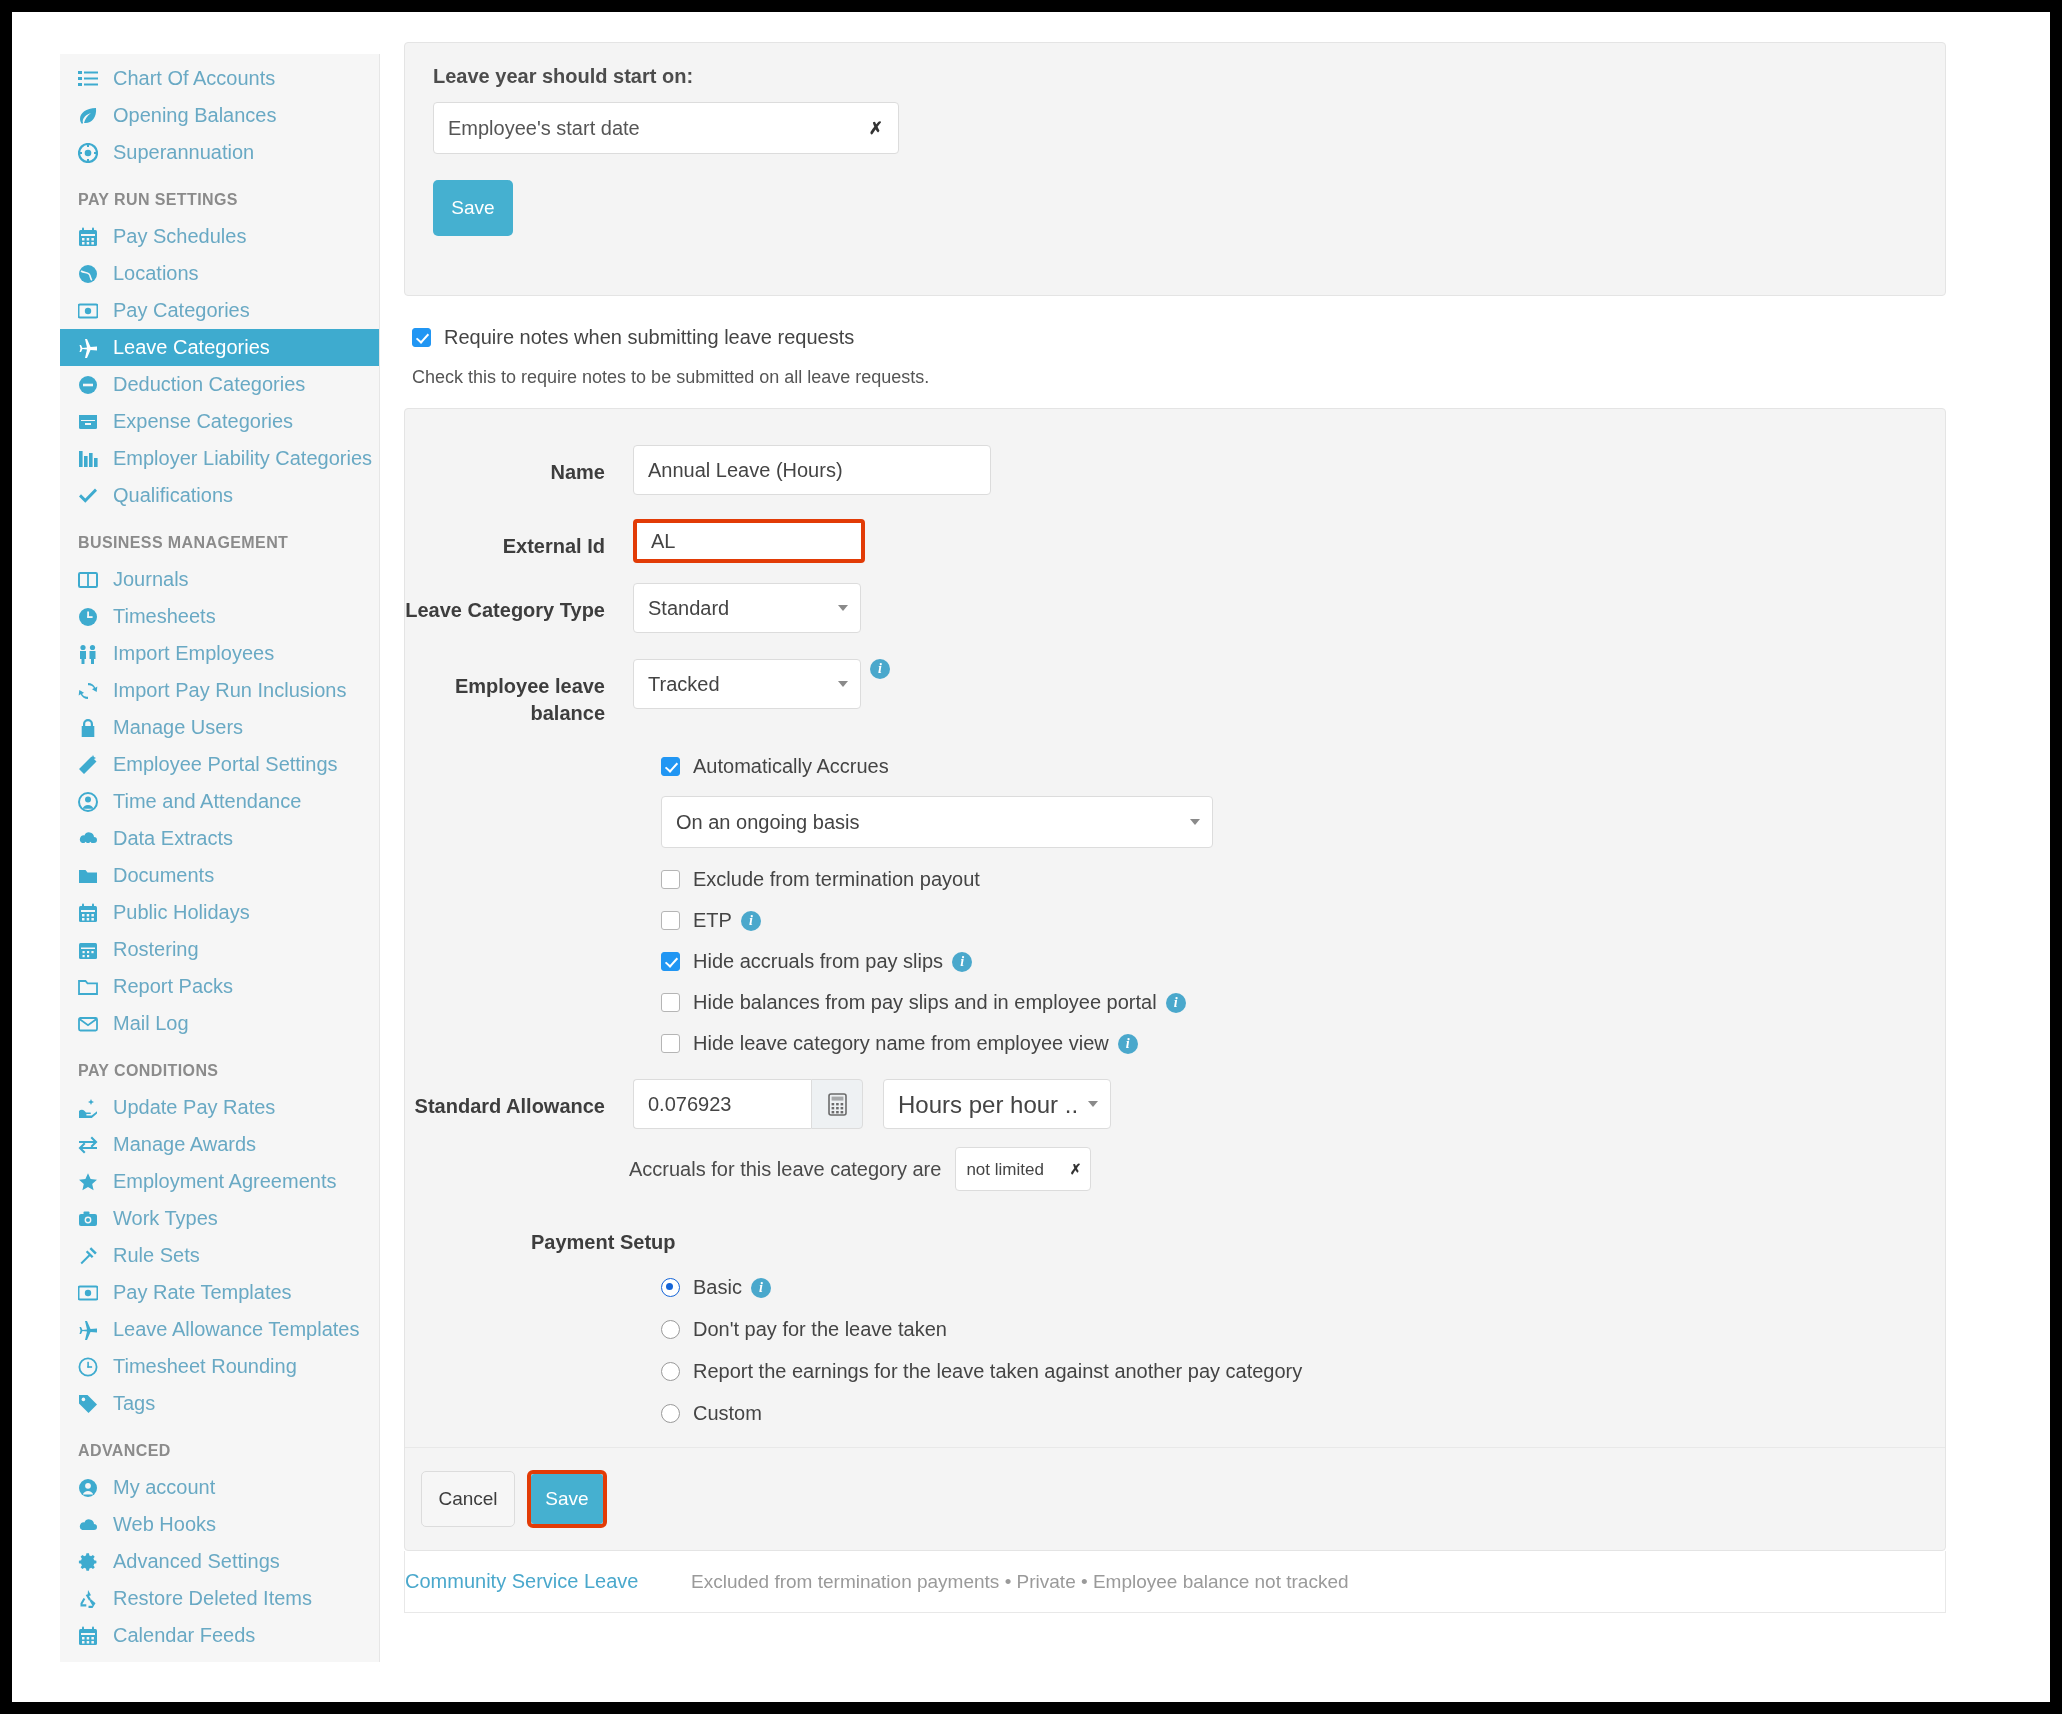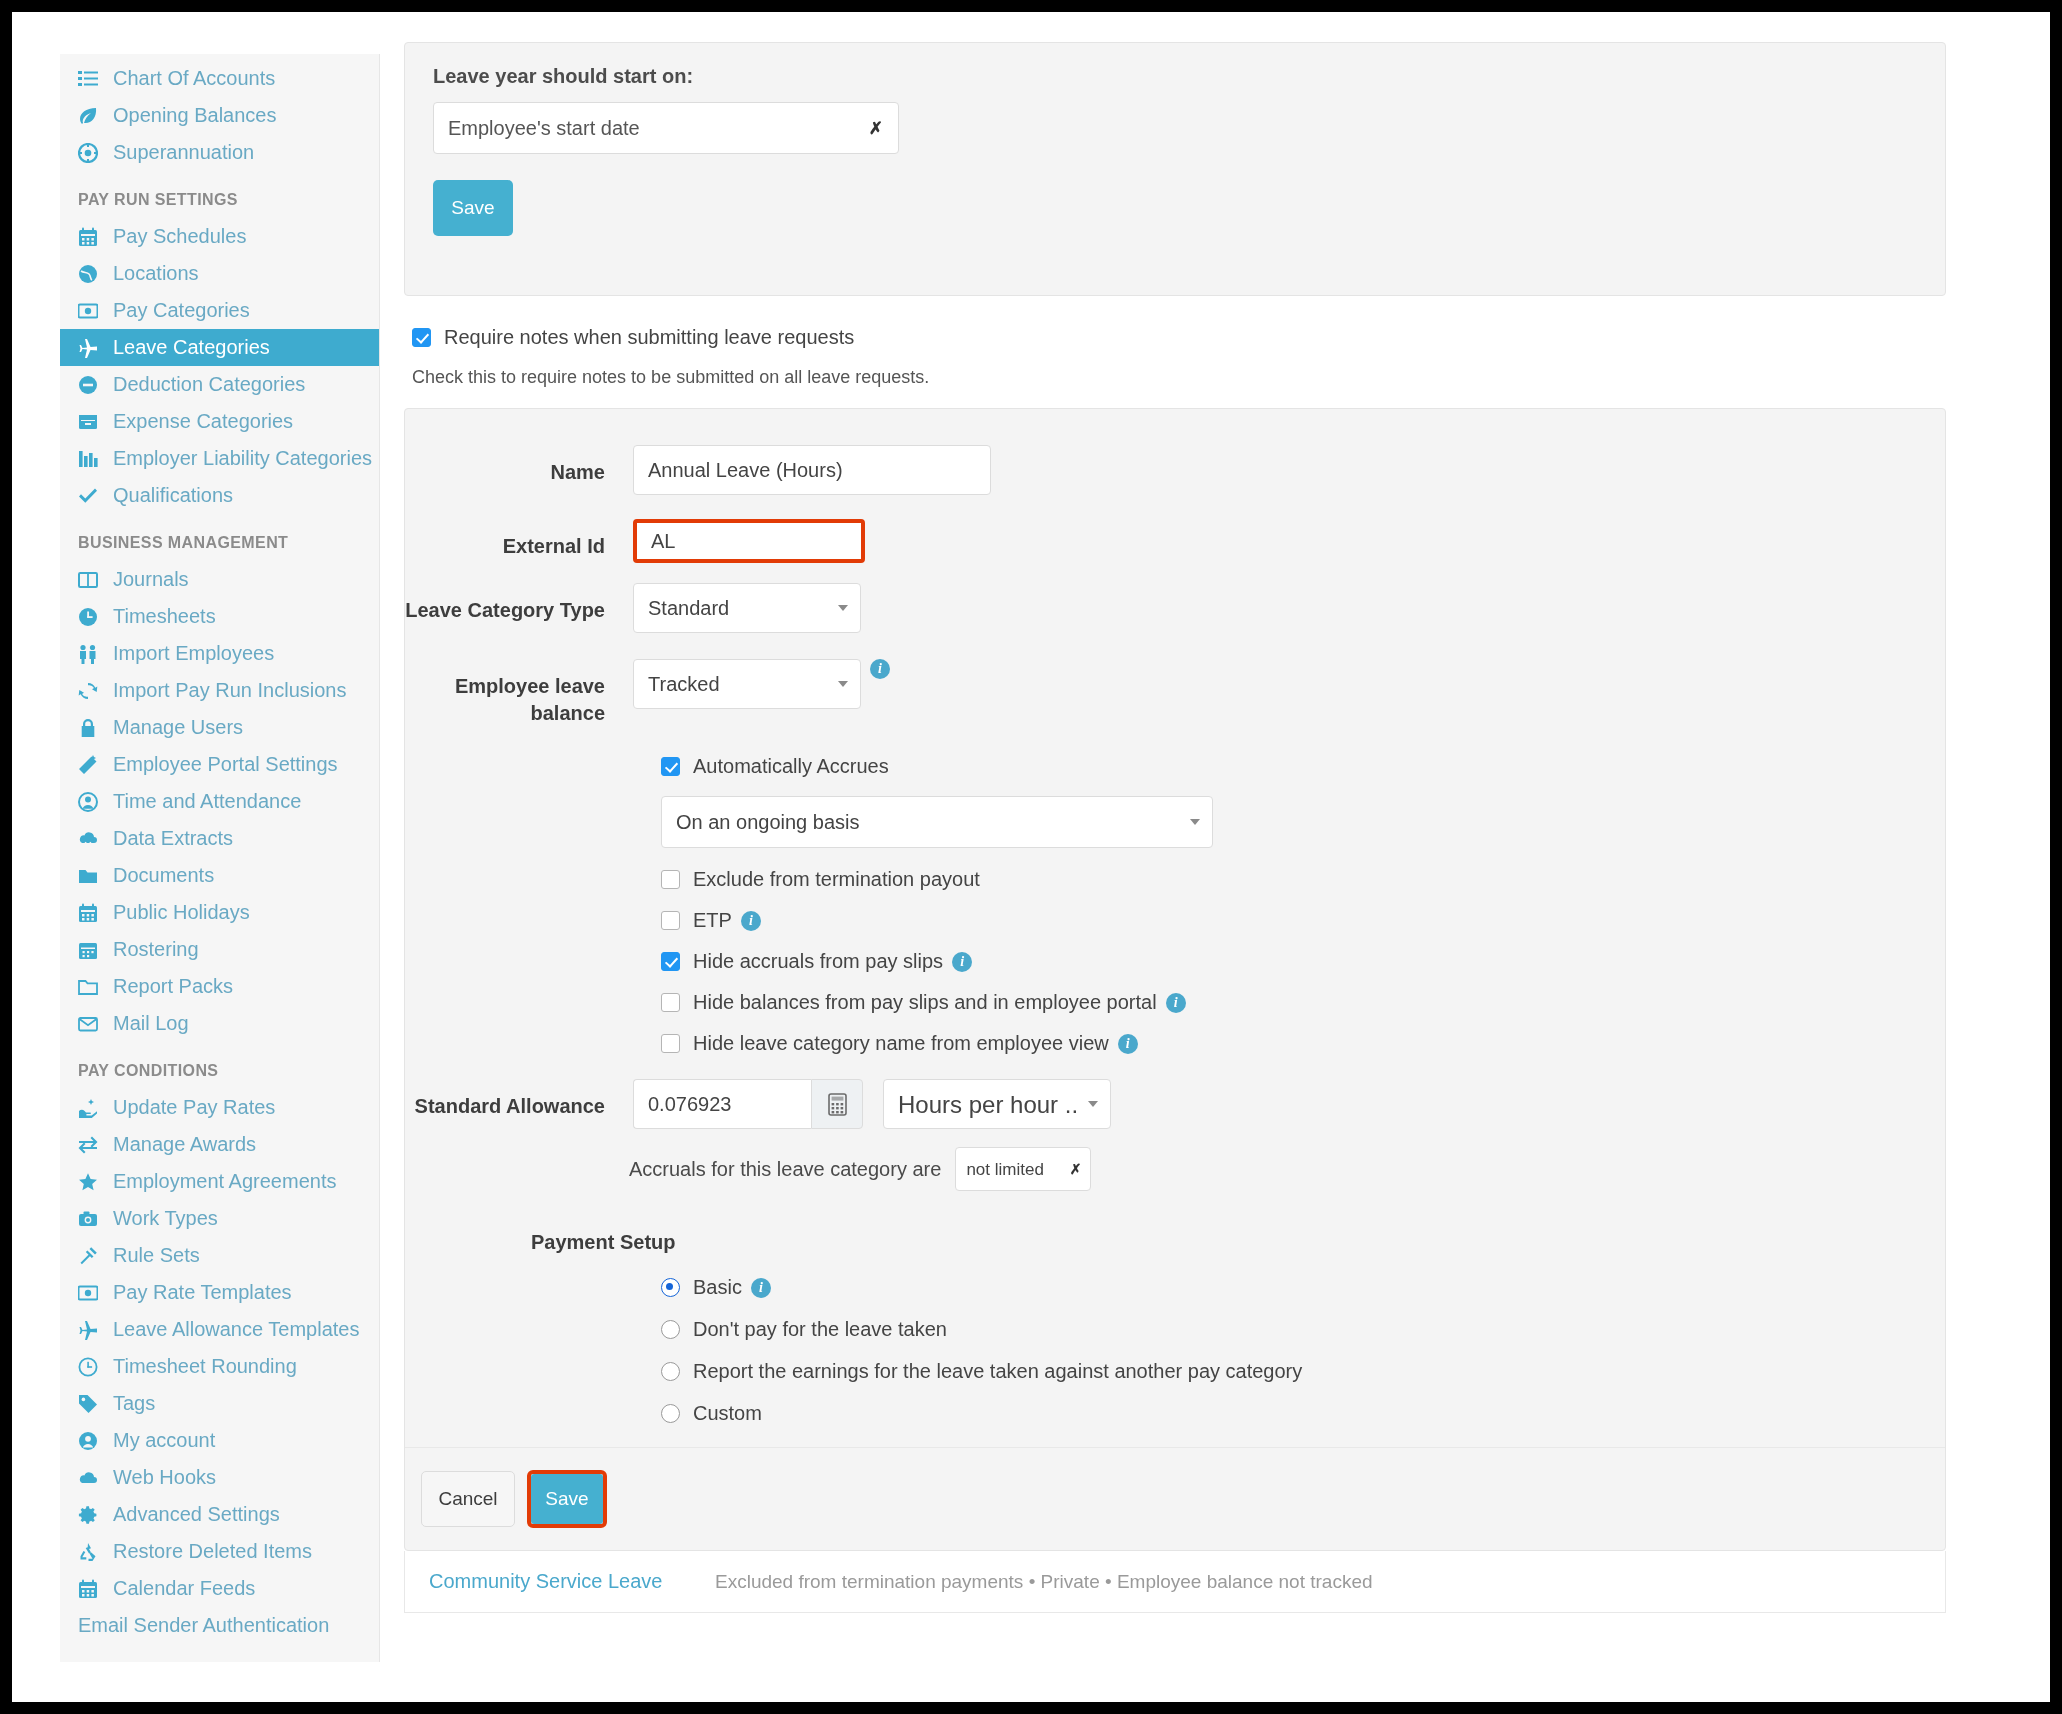--- a/index.html
+++ b/index.html
@@ -422,21 +422,21 @@
   }
 
   .list-row {
     background: #ffffff;
     border: 1px solid #e8e8e8;
     border-top: none;
     width: 1542px;
     height: 62px;
     display: flex;
     align-items: center;
-    padding-left: 24px;
+    padding-left: 0;
   }
   .list-row .lnk {
     color: #4aa8cc;
     font-size: 20px;
     width: 286px;
     cursor: pointer;
   }
   .list-row .meta {
     color: #9a9a9a;
     font-size: 19px;
@@ -769,20 +769,21 @@
       </div>
       <div class="nav-item">
         <span class="ic">
           <svg width="20" height="20" viewBox="0 0 20 20" fill="currentColor">
             <path d="M1 1h8.5L19 10.5 10.5 19 1 9.5z"></path>
             <circle cx="5.4" cy="5.4" r="1.8" fill="#f6f6f6"></circle>
           </svg>
         </span>
         <span>Tags</span>
       </div>
+      <div class="nav-section">ADVANCED</div>
       <div class="nav-item">
         <span class="ic">
           <svg width="20" height="20" viewBox="0 0 20 20" fill="currentColor">
             <circle cx="10" cy="10" r="9"></circle>
             <circle cx="10" cy="7.8" r="2.9" fill="#f6f6f6"></circle>
             <path d="M4.8 16.4a5.6 5.6 0 0 1 10.4 0z" fill="#f6f6f6"></path>
           </svg>
         </span>
         <span>My account</span>
       </div>

